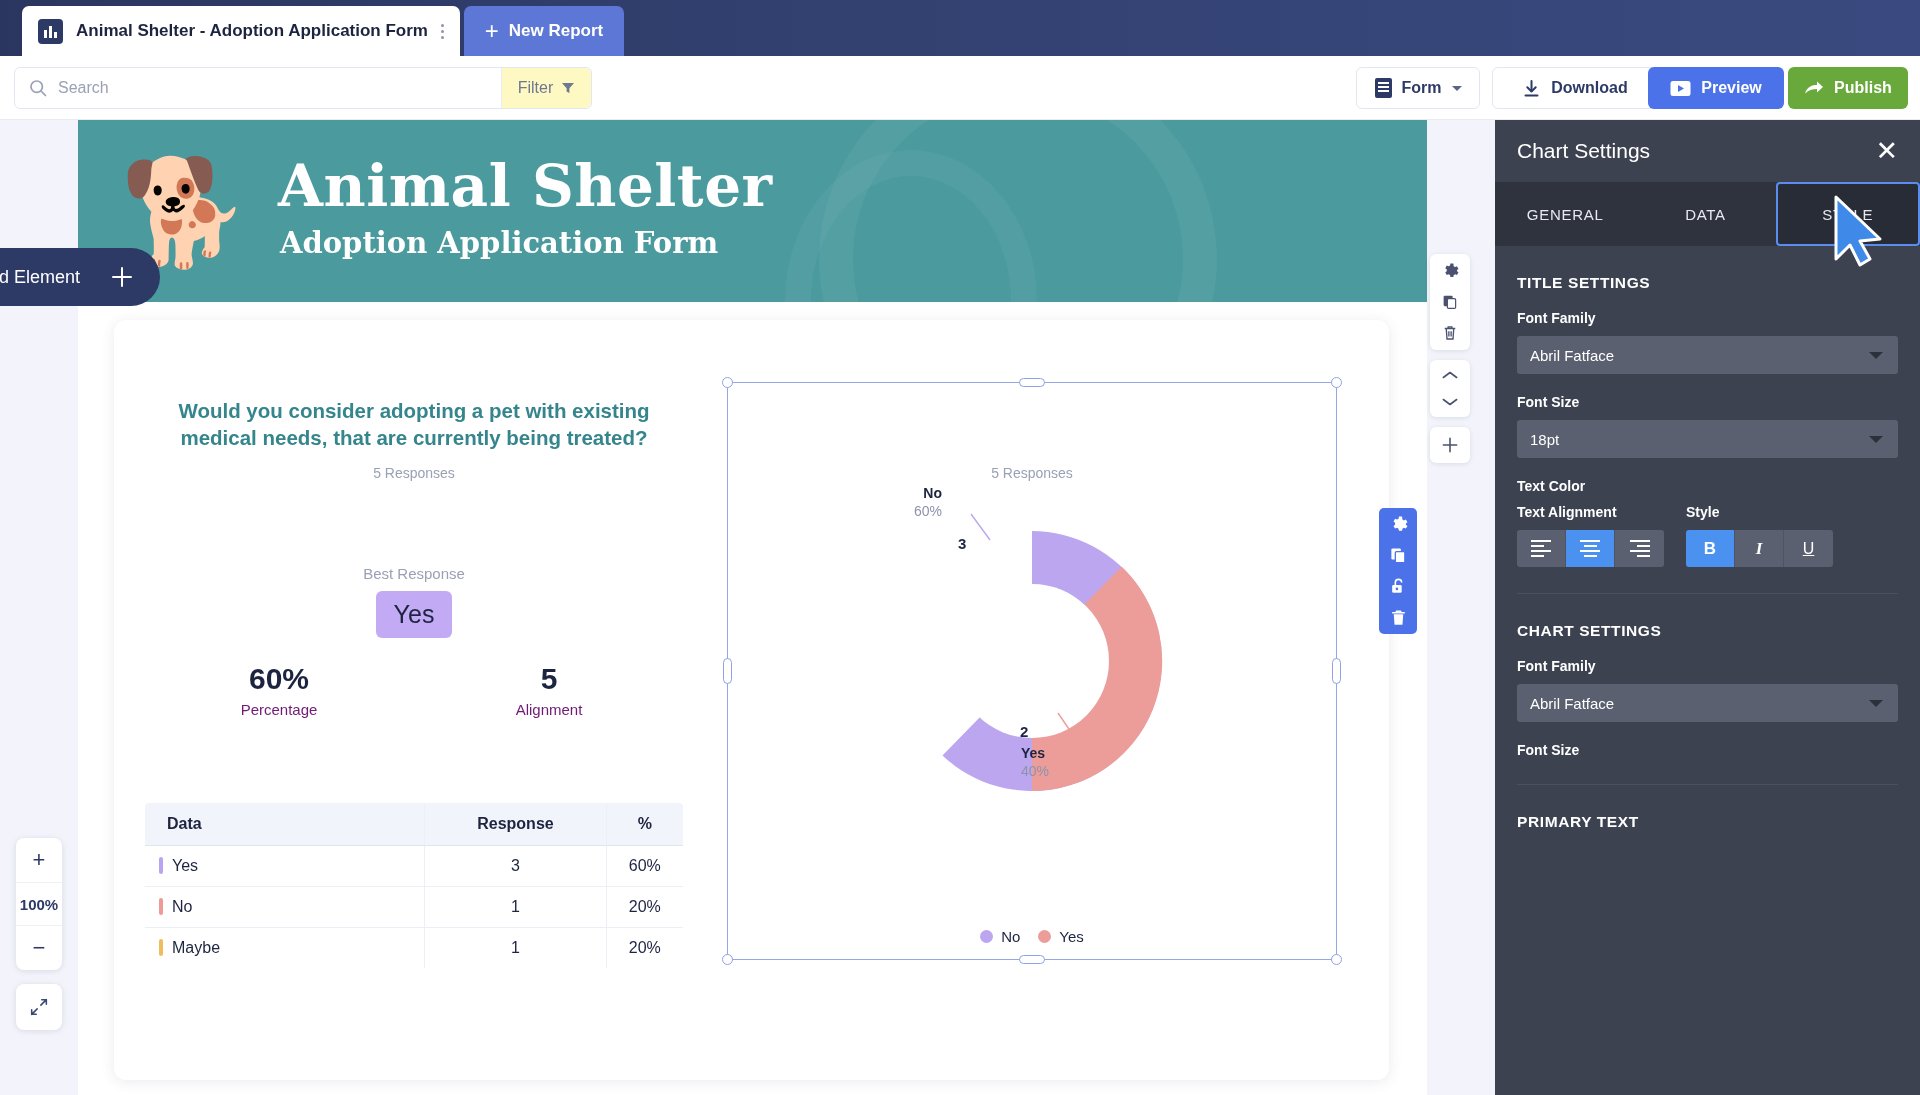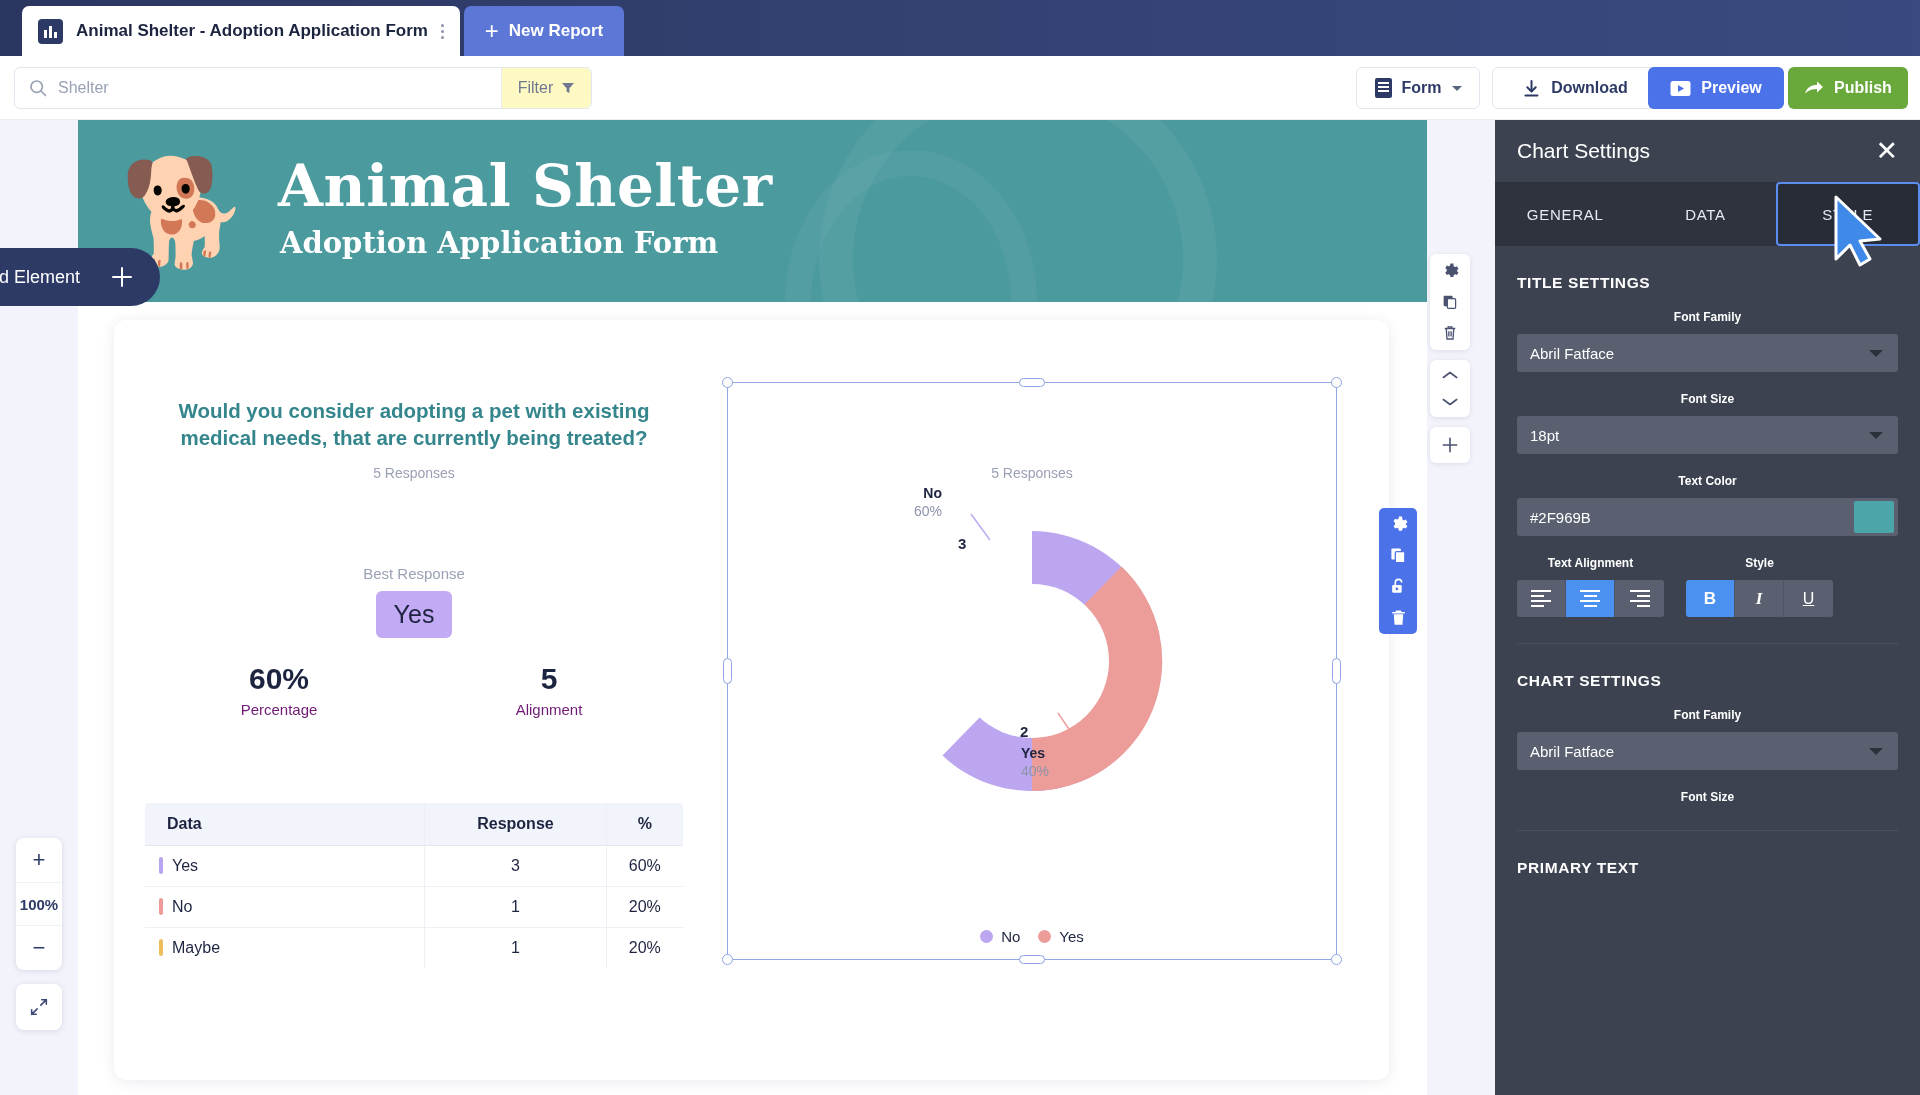--- a/index.html
+++ b/index.html
@@ -227,21 +227,21 @@
   }
   .p-head { height: 62px; display:flex; align-items:center; padding: 0 22px; }
   .p-head h2 { font-size: 21px; font-weight: 500; flex:1 1 auto; }
   .x-btn { font-size: 27px; font-weight: 300; color:#fff; line-height: 1; cursor:pointer; }
   .tabs { display:flex; height: 64px; background: #2e333e; }
   .tab { flex:1 1 0; display:flex; align-items:center; justify-content:center;
          font-size: 15px; letter-spacing: 0.7px; color:#e7e9ee; }
   .tab.sel { background:#282c36; border: 2px solid #5b8dee; border-radius: 4px; }
   .p-body { padding: 0 22px; }
   .sect { font-size: 15.5px; font-weight: 700; letter-spacing: 0.6px; margin: 28px 0 18px; }
-  .fld-lbl { font-size: 12px; font-weight: 600; margin-bottom: 10px; text-align: center; }
+  .fld-lbl { font-size: 14px; font-weight: 600; margin-bottom: 10px; }
   .fld {
     height: 38px; background: #5a6070; border-radius: 3px; display:flex; align-items:stretch;
     margin-bottom: 20px;
   }
   .fld .txt { flex:1 1 auto; display:flex; align-items:center; padding-left: 13px; font-size: 15px; color:#fff; }
   .fld .drop { width: 44px; border-left: 1px solid #4c5musi; display:flex; align-items:center; justify-content:center; }
   .caret-d { width:0;height:0;border-left:7px solid transparent;border-right:7px solid transparent;border-top:7px solid #2c303a; }
   .swatch-box { width: 40px; margin: 3px 4px 3px 0; border-radius: 2px; }
   .row2 { display:flex; gap: 22px; }
   .seg { display:flex; border-radius: 3px; overflow: hidden; }
@@ -280,21 +280,21 @@
   </div>
 </div>
 
 <div class="toolbar">
   <div class="searchwrap">
     <div class="searchfield">
       <svg width="18" height="18" viewBox="0 0 18 18">
         <circle cx="7.7" cy="7.7" r="5.7" fill="none" stroke="#9aa1b5" stroke-width="1.7"></circle>
         <line x1="12" y1="12" x2="16.5" y2="16.5" stroke="#9aa1b5" stroke-width="1.7" stroke-linecap="round"></line>
       </svg>
-      <span class="search-ph">Shelter</span>
+      <span class="search-ph">Search</span>
     </div>
     <div class="filterbtn">
       <span>Filter</span>
       <svg width="14" height="14" viewBox="0 0 14 14">
         <path d="M1 2h12l-4.6 5.3V12L5.6 10.4V7.3z" fill="#6f7891"></path>
       </svg>
     </div>
   </div>
 
   <div class="tb-btn tb-form">
@@ -531,24 +531,20 @@
 
     <div class="fld-lbl">Font Size</div>
     <div class="fld">
       <div class="txt">18pt</div>
       <div class="drop">
           <span class="caret-d"></span>
         </div>
     </div>
 
     <div class="fld-lbl">Text Color</div>
-    <div class="fld">
-      <div class="txt">#2F969B</div>
-      <div class="swatch-box" style="background:#4BA5A9"></div>
-    </div>
 
     <div class="row2">
       <div>
         <div class="fld-lbl">Text Alignment</div>
         <div class="seg">
           <div>
             <span class="al">
                 <span style="width:20px"></span>
                 <span style="width:13px"></span>
                 <span style="width:20px"></span>

